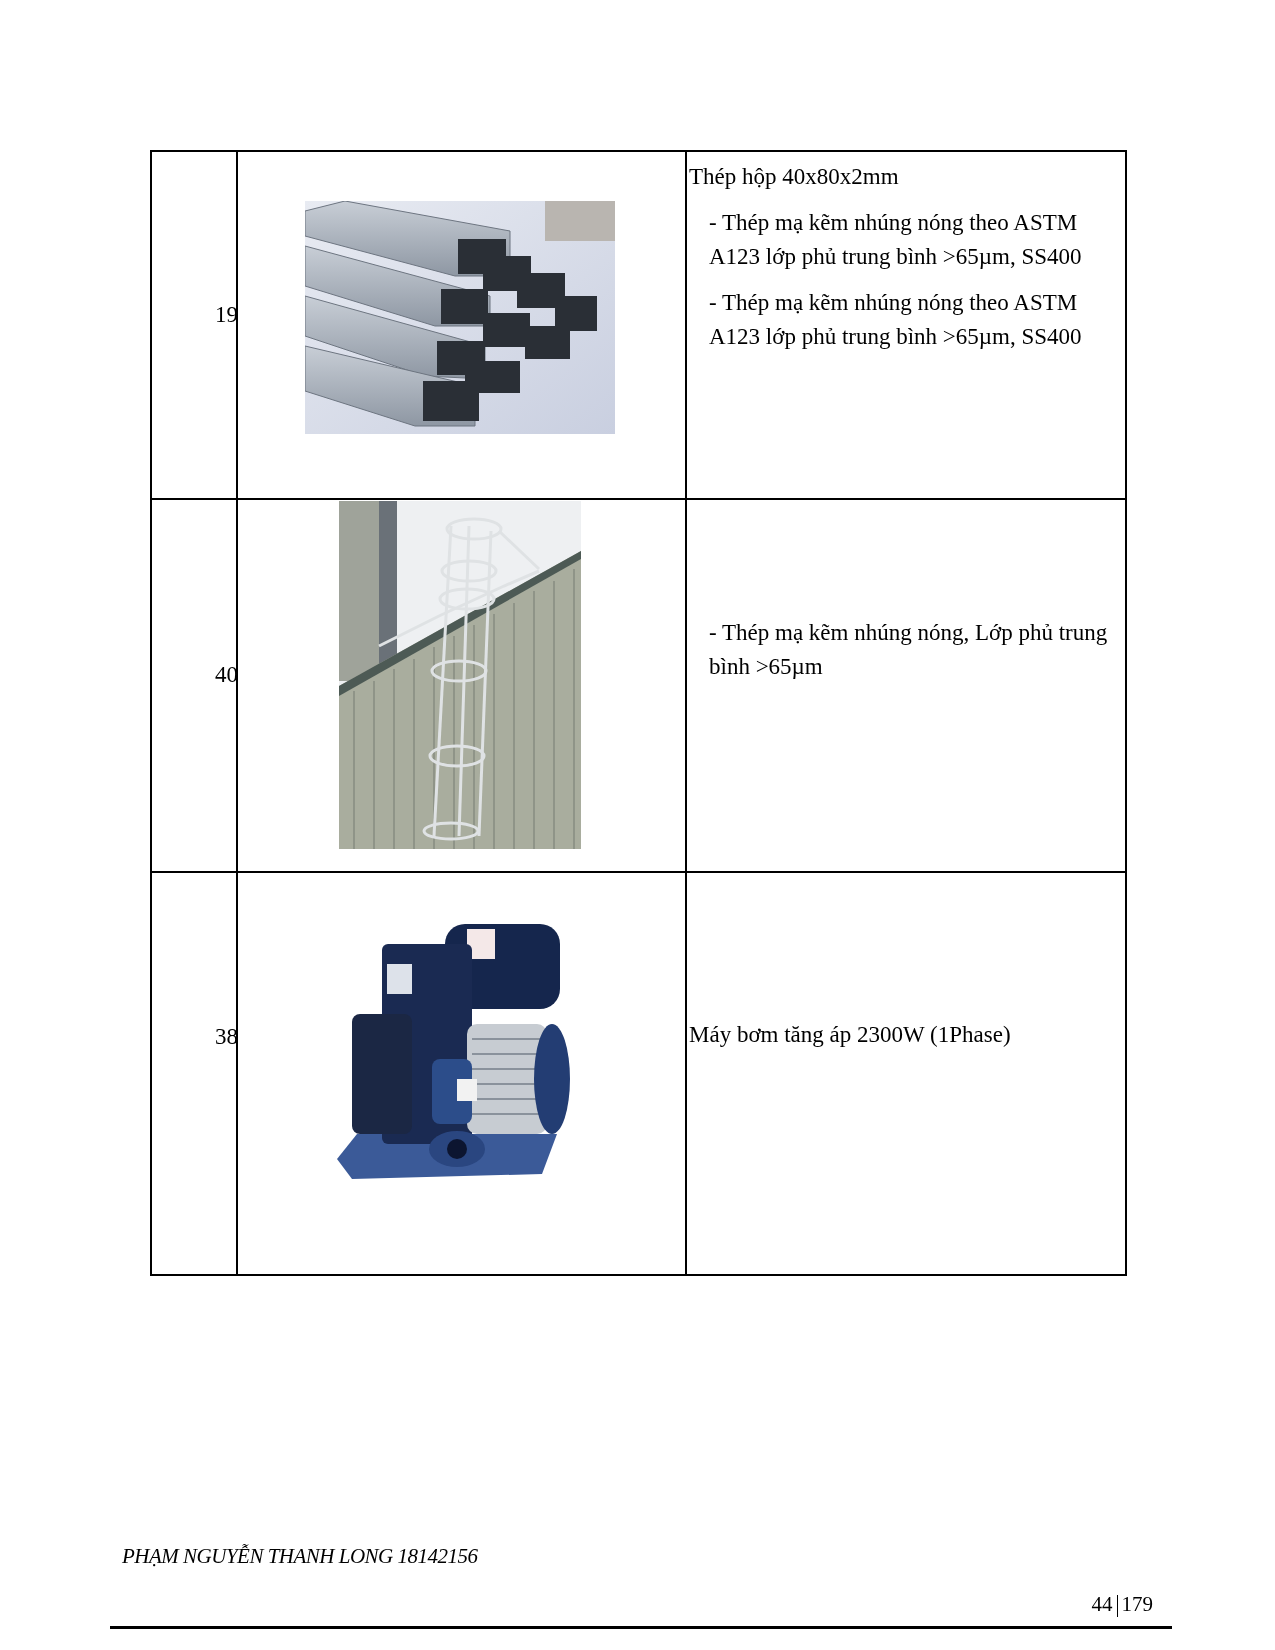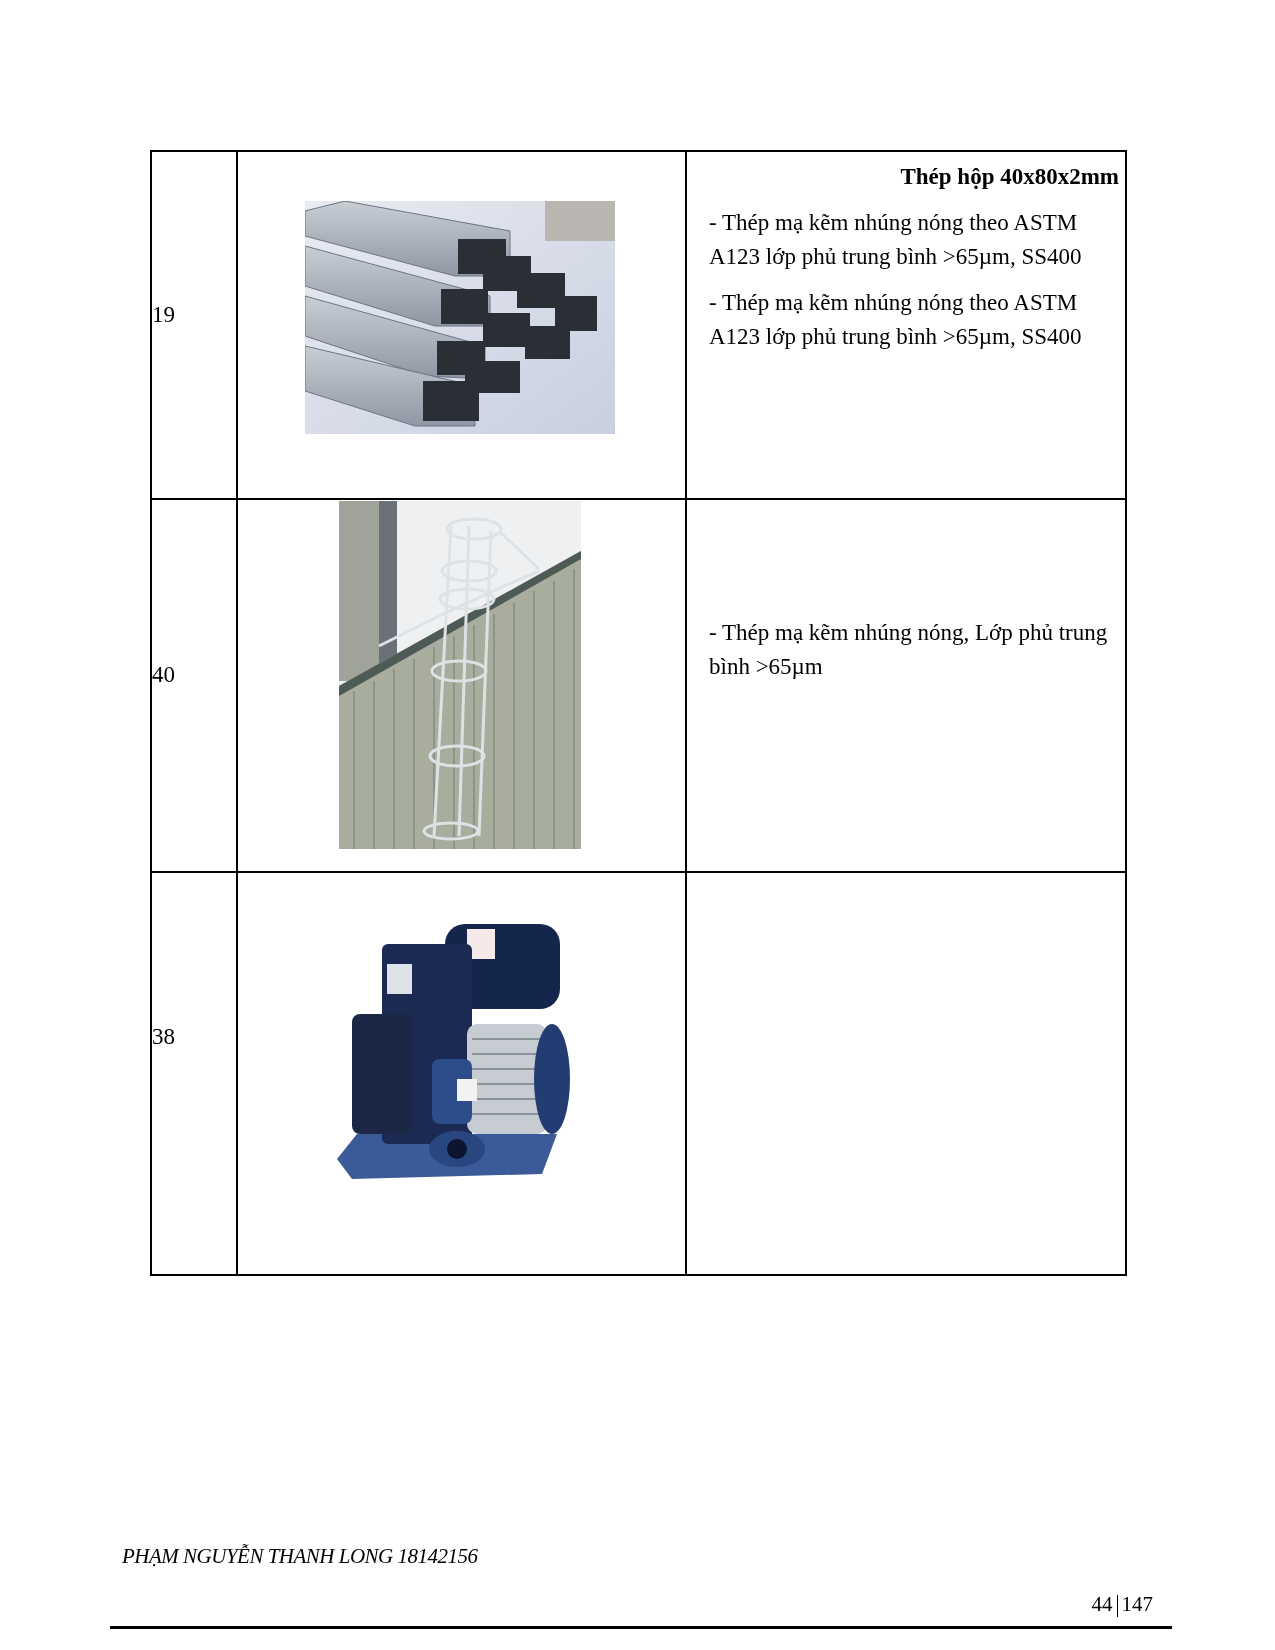--- a/index.html
+++ b/index.html
@@ -2,23 +2,23 @@
 <html><head>
 <meta charset="utf-8">
 <style>
   html, body { margin:0; padding:0; background:#ffffff; }
   body { width:1275px; height:1650px; position:relative; overflow:hidden;
          font-family:"Liberation Serif", "DejaVu Serif", serif; color:#000; }
   .tbl { position:absolute; left:150px; top:150px; width:977px; height:1126px;
          border:2px solid #000; box-sizing:border-box; }
   .vline { position:absolute; top:0; bottom:0; width:2px; background:#000; }
   .hline { position:absolute; left:0; right:0; height:2px; background:#000; }
-  .num { position:absolute; left:0; width:86px; text-align:left; font-size:23px; }
+  .num { position:absolute; left:0; width:86px; text-align:right; font-size:23px; }
   .desc { position:absolute; left:537px; width:430px; font-size:23px; line-height:34px; }
-  .desc .title { font-weight:bold; text-align:right; margin-bottom:12px; }
+  .desc .title { font-weight:normal; text-align:left; margin-bottom:12px; }
   .desc .spec { text-align:left; padding-left:20px; }
   .pic { position:absolute; overflow:hidden; }
   .footer-name { position:absolute; left:122px; top:1544px; font-style:italic; font-size:21px;
                  letter-spacing:-0.5px; }
   .footer-page { position:absolute; right:122px; top:1592px; font-size:21px; }
   .footer-page .sep { display:inline-block; width:1px; height:22px; background:#000;
                       vertical-align:middle; margin:0 4px; }
   .footer-line { position:absolute; left:110px; width:1062px; top:1626px; height:3px; background:#000; }
 </style>
 </head>
@@ -131,19 +131,22 @@
         <line x1="145" y1="180" x2="215" y2="180"></line>
           <line x1="145" y1="195" x2="215" y2="195"></line>
       </g>
       <ellipse cx="225" cy="160" rx="18" ry="55" fill="#233d73"></ellipse>
       <rect x="105" y="140" width="40" height="65" rx="8" fill="#2c4d8a"></rect>
       <rect x="130" y="160" width="20" height="22" fill="#f2f2f2"></rect>
       <ellipse cx="130" cy="230" rx="28" ry="18" fill="#2a4680"></ellipse>
       <circle cx="130" cy="230" r="10" fill="#0c1530"></circle>
     </svg>
   </div>
+  <div class="desc" style="top:866px">
+    <div class="title">Máy bơm tăng áp 2300W (1Phase)</div>
+  </div>
 </div>
 
 <div class="footer-name">PHẠM NGUYỄN THANH LONG 18142156</div>
 <div class="footer-page">
-  <span>44</span><span class="sep"></span><span>147</span>
+  <span>44</span><span class="sep"></span><span>179</span>
 </div>
 <div class="footer-line"></div>
 
 </body></html>

